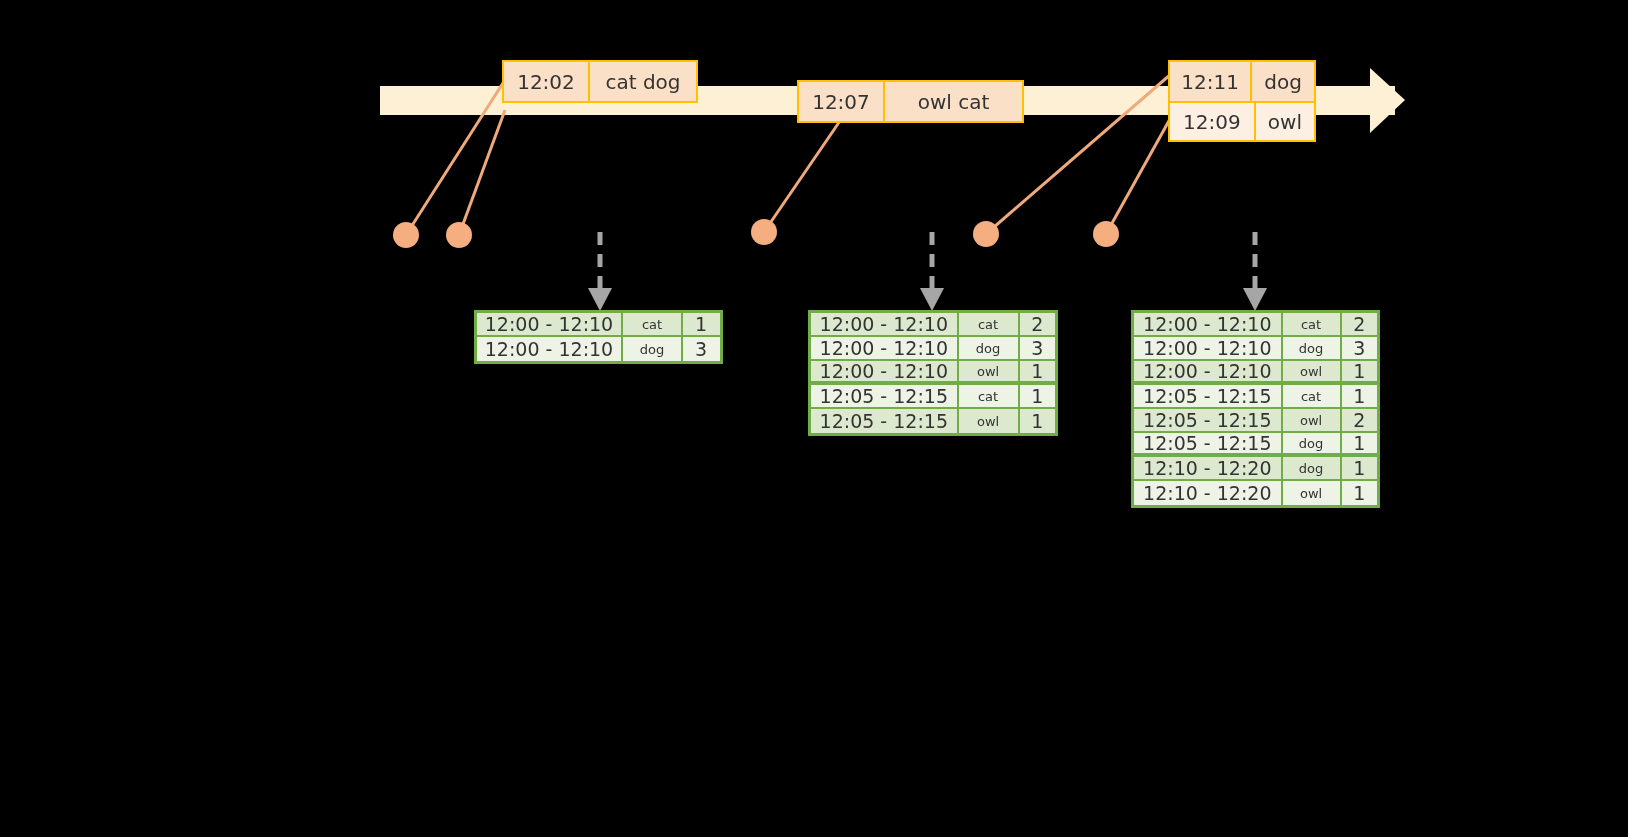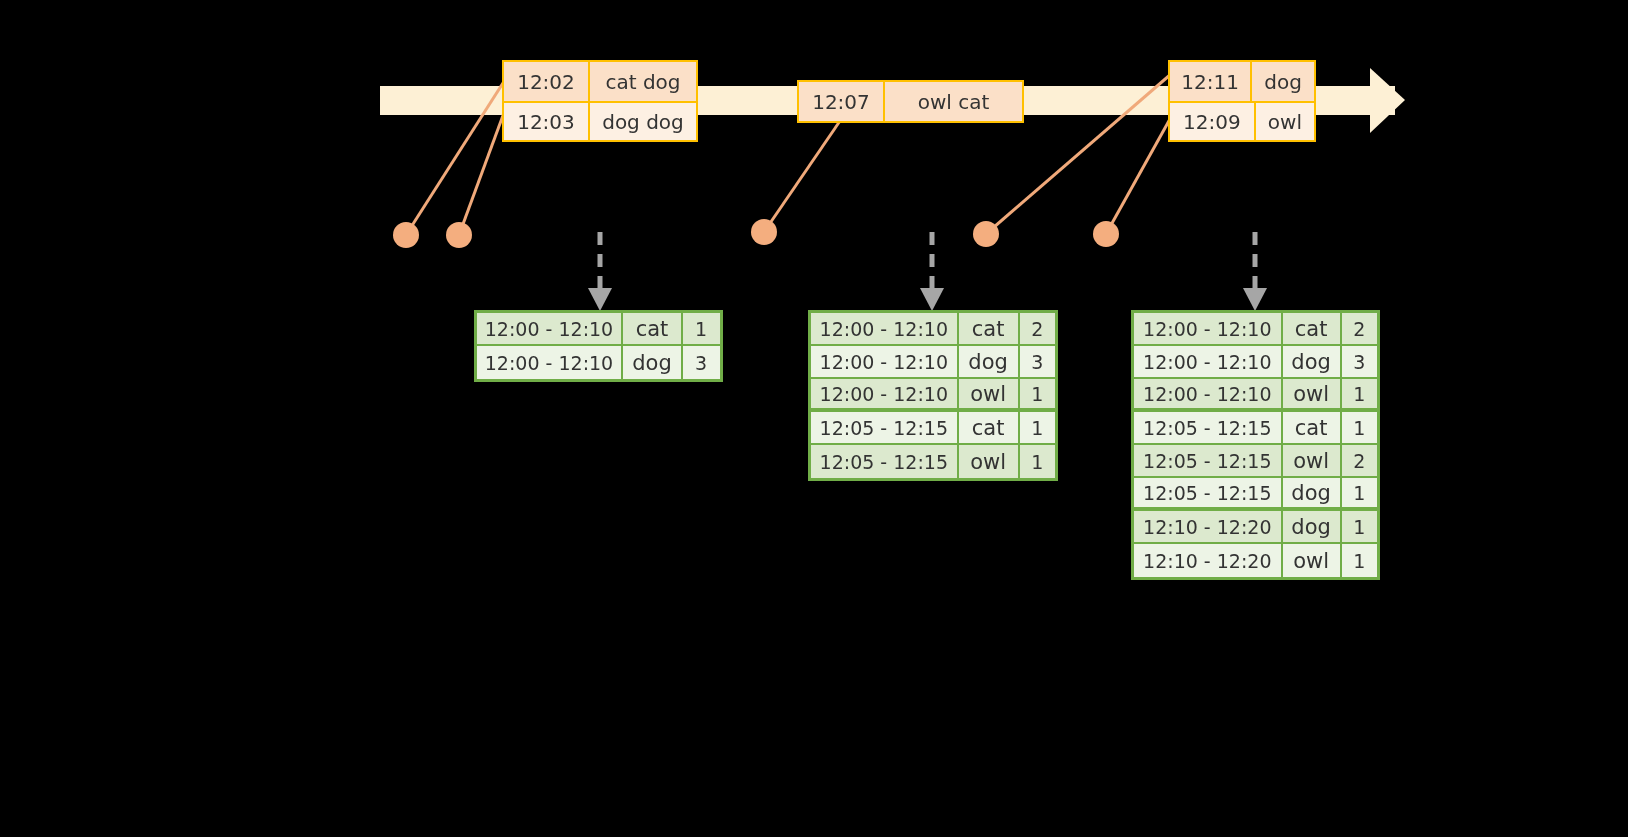--- a/index.html
+++ b/index.html
@@ -71,42 +71,42 @@
 
   
   .result-table {
     position: absolute;
     border: 3px solid #70AD47;
     box-sizing: border-box;
     background: #EDF4E6;
   }
   .res-row {
     display: flex;
-    height: 33px;
+    height: 24px;
     box-sizing: border-box;
     border-bottom: 2px solid #70AD47;
   }
   .res-row:last-child { border-bottom: none; }
   .res-row.sep { border-bottom: 4px solid #70AD47; }
   .res-row.shade-a { background: #DCE9CE; }
   .res-row.shade-b { background: #EDF4E6; }
   .res-win {
     display: flex;
     align-items: center;
     justify-content: center;
     font-size: 19px;
     color: #333333;
     border-right: 2px solid #70AD47;
     box-sizing: border-box;
   }
   .res-word {
     display: flex;
     align-items: center;
     justify-content: center;
-    font-size: 21px;
+    font-size: 13px;
     color: #333333;
     border-right: 2px solid #70AD47;
     box-sizing: border-box;
   }
   .res-count {
     display: flex;
     align-items: center;
     justify-content: center;
     font-size: 19px;
     color: #333333;
@@ -163,24 +163,20 @@
       <line x1="1255" y1="232" x2="1255" y2="288" stroke-dasharray="13,9"></line>
       <polygon points="1243,288 1267,288 1255,311" stroke="none"></polygon>
     </g>
   </svg>
 
   <div class="event-box" id="event-group-1" style="left:502px; top:60px; width:196px;">
     <div class="event-row shade-a">
       <div class="ev-time">12:02</div>
       <div class="ev-words">cat dog</div>
     </div>
-    <div class="event-row shade-b">
-      <div class="ev-time">12:03</div>
-      <div class="ev-words">dog dog</div>
-    </div>
   </div>
 
   <div class="event-box" id="event-group-2" style="left:797px; top:80px; width:227px;">
     <div class="event-row shade-a">
       <div class="ev-time">12:07</div>
       <div class="ev-words">owl cat</div>
     </div>
   </div>
 
   <div class="event-box" id="event-group-3" style="left:1168px; top:60px; width:148px;">

